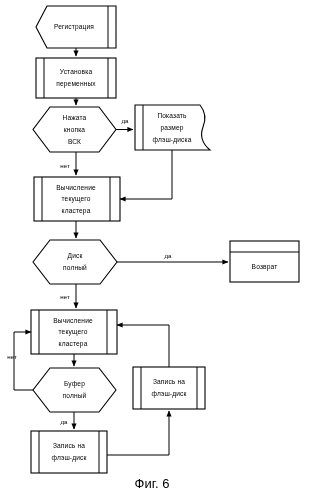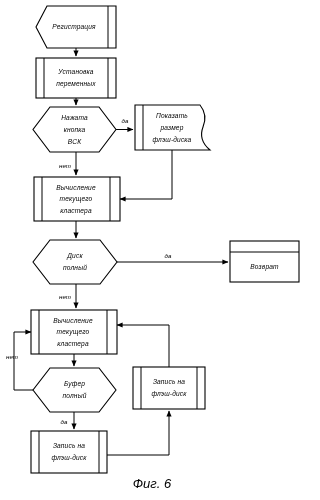--- a/index.html
+++ b/index.html
@@ -9,21 +9,20 @@
   }
   body {
     font-family: "Liberation Sans", "DejaVu Sans", sans-serif;
   }
   #figure-root {
     position: relative;
     width: 304px;
     height: 500px;
     background: #ffffff;
     overflow: hidden;
-    font-style: italic;
   }
   #flow-svg {
     position: absolute;
     top: 0;
     left: 0;
     width: 304px;
     height: 500px;
   }
   .shape-outline {
     fill: #ffffff;

